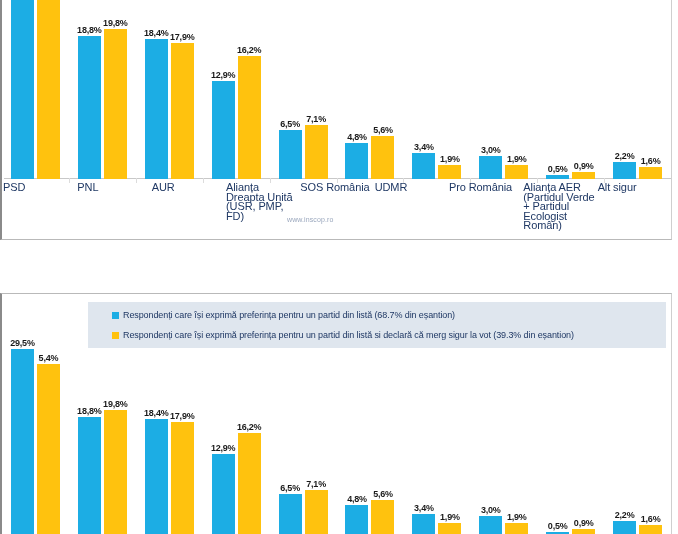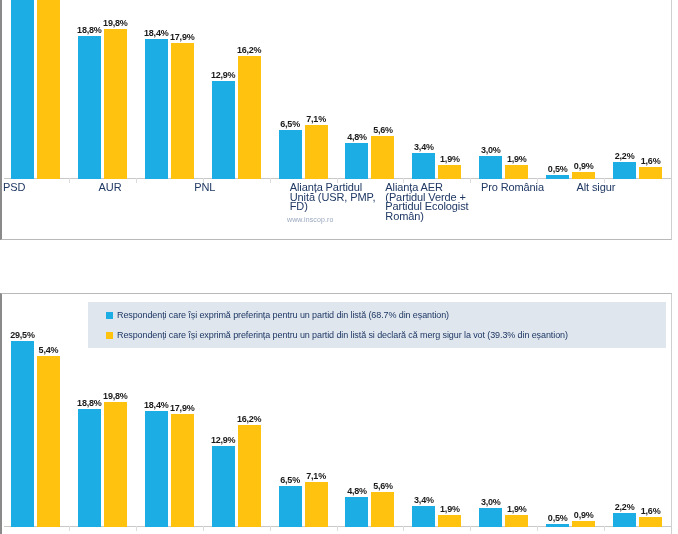--- a/index.html
+++ b/index.html
@@ -45,21 +45,21 @@
   
   .legend {
     position: absolute;
     background: #dfe6ee;
     box-sizing: border-box;
   }
   .legend-row {
     display: flex;
     align-items: center;
     height: 20px;
-    padding-left: 18px;
+    padding-left: 24px;
   }
   .legend-swatch {
     width: 7px;
     height: 7px;
     margin-right: 4px;
     flex: 0 0 auto;
   }
   .legend-label {
     font-size: 9px;
     color: #1f3864;
@@ -282,42 +282,44 @@
             <div class="bar-wrap">
               <div class="bar-value">1,6%</div>
               <div class="bar series1" style="background: rgb(255, 194, 14); height: 12.16px;"></div>
             </div>
           </div>
         </div>
       </div>
     </div>
   <div class="cat-labels" id="cats-top" style="top:242px;">
       <div class="cat">PSD</div>
+      <div class="cat">PNL</div>
       <div class="cat">AUR</div>
-      <div class="cat">PNL</div>
-      <div class="cat">Alianța Partidul Unită (USR, PMP, FD)</div>
+      <div class="cat">Alianța Dreapta Unită (USR, PMP, FD)</div>
+      <div class="cat">SOS România</div>
+      <div class="cat">UDMR</div>
+      <div class="cat">Pro România</div>
       <div class="cat">Alianța AER (Partidul Verde + Partidul Ecologist Român)</div>
-      <div class="cat">Pro România</div>
       <div class="cat">Alt sigur</div>
     </div>
   <div class="watermark" style="left:285px; top:278px;">www.inscop.ro</div>
 </div>
 
 <div class="panel" id="panel-bottom">
   <div class="legend" id="legend-bottom" style="left:86px; top:8px; width:578px; height:46px; padding-top:3px;">
     <div class="legend-row">
       <span class="legend-swatch" style="background:#1cade4;"></span>
       <span class="legend-label">Respondenți care își exprimă preferința pentru un partid din listă (68.7% din eșantion)</span>
     </div>
     <div class="legend-row">
       <span class="legend-swatch" style="background:#ffc20e;"></span>
       <span class="legend-label">Respondenți care își exprimă preferința pentru un partid din listă si declară că merg sigur la vot (39.3% din eșantion)</span>
     </div>
   </div>
-  <div class="plot" id="plot-bottom" style="top:40px; bottom:14px;">
+  <div class="plot" id="plot-bottom" style="top:40px; bottom:6px;">
       <div class="axis-line" style="bottom: 0px;"></div>
       <div class="groups" style="height: 100%;">
         <div class="group">
           <div class="bars">
             <div class="bar-wrap">
               <div class="bar-value">29,5%</div>
               <div class="bar series0" style="background: rgb(28, 173, 228); height: 185.85px;"></div>
             </div>
             <div class="bar-wrap">
               <div class="bar-value">5,4%</div>

